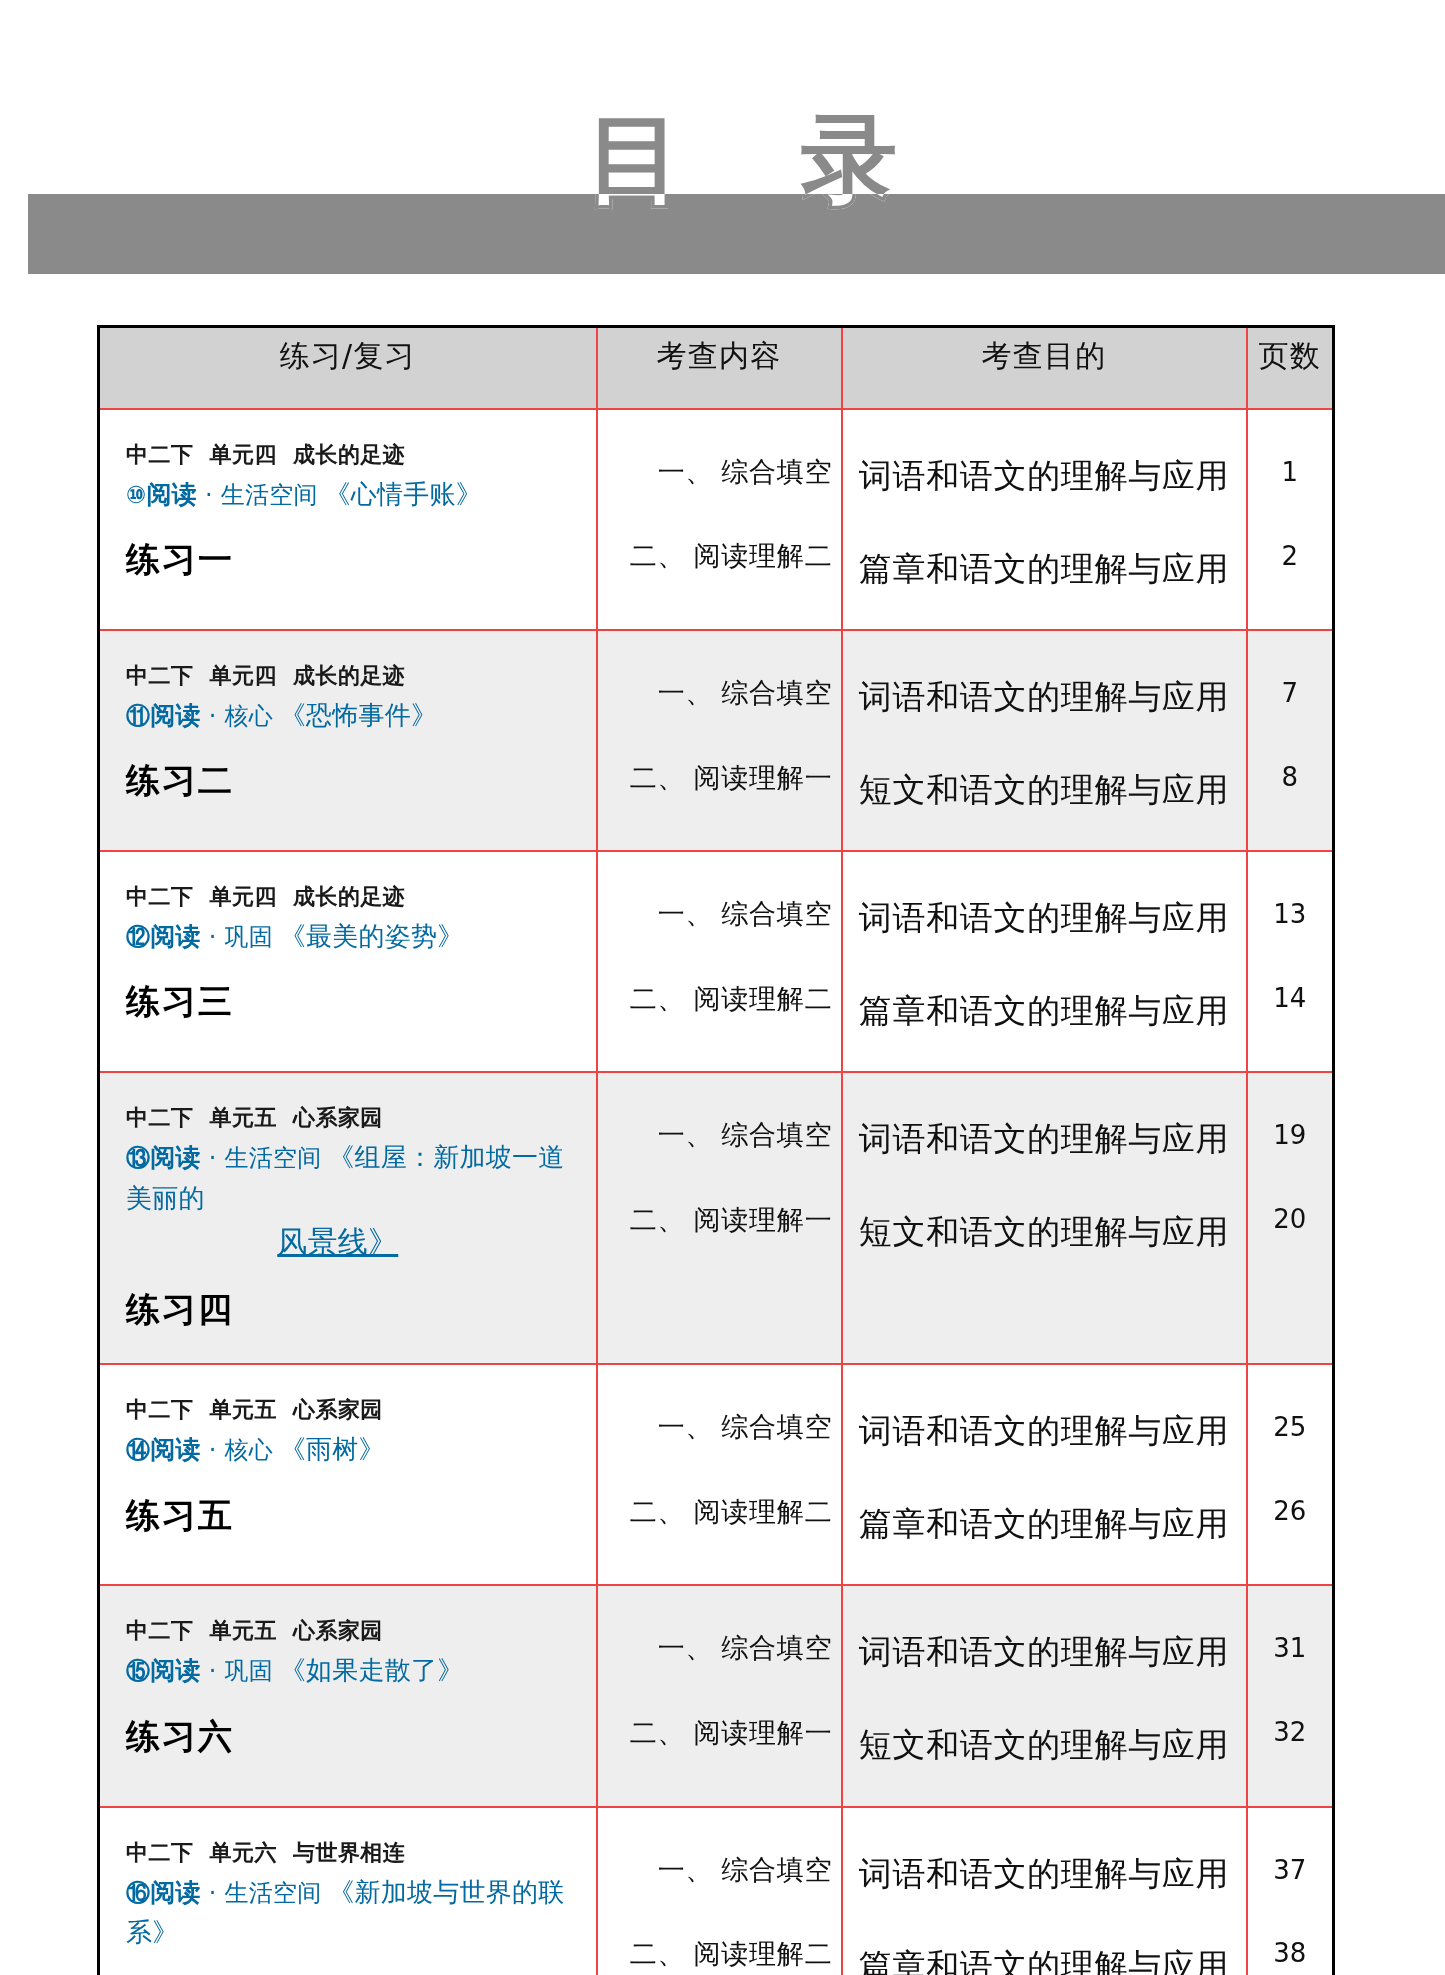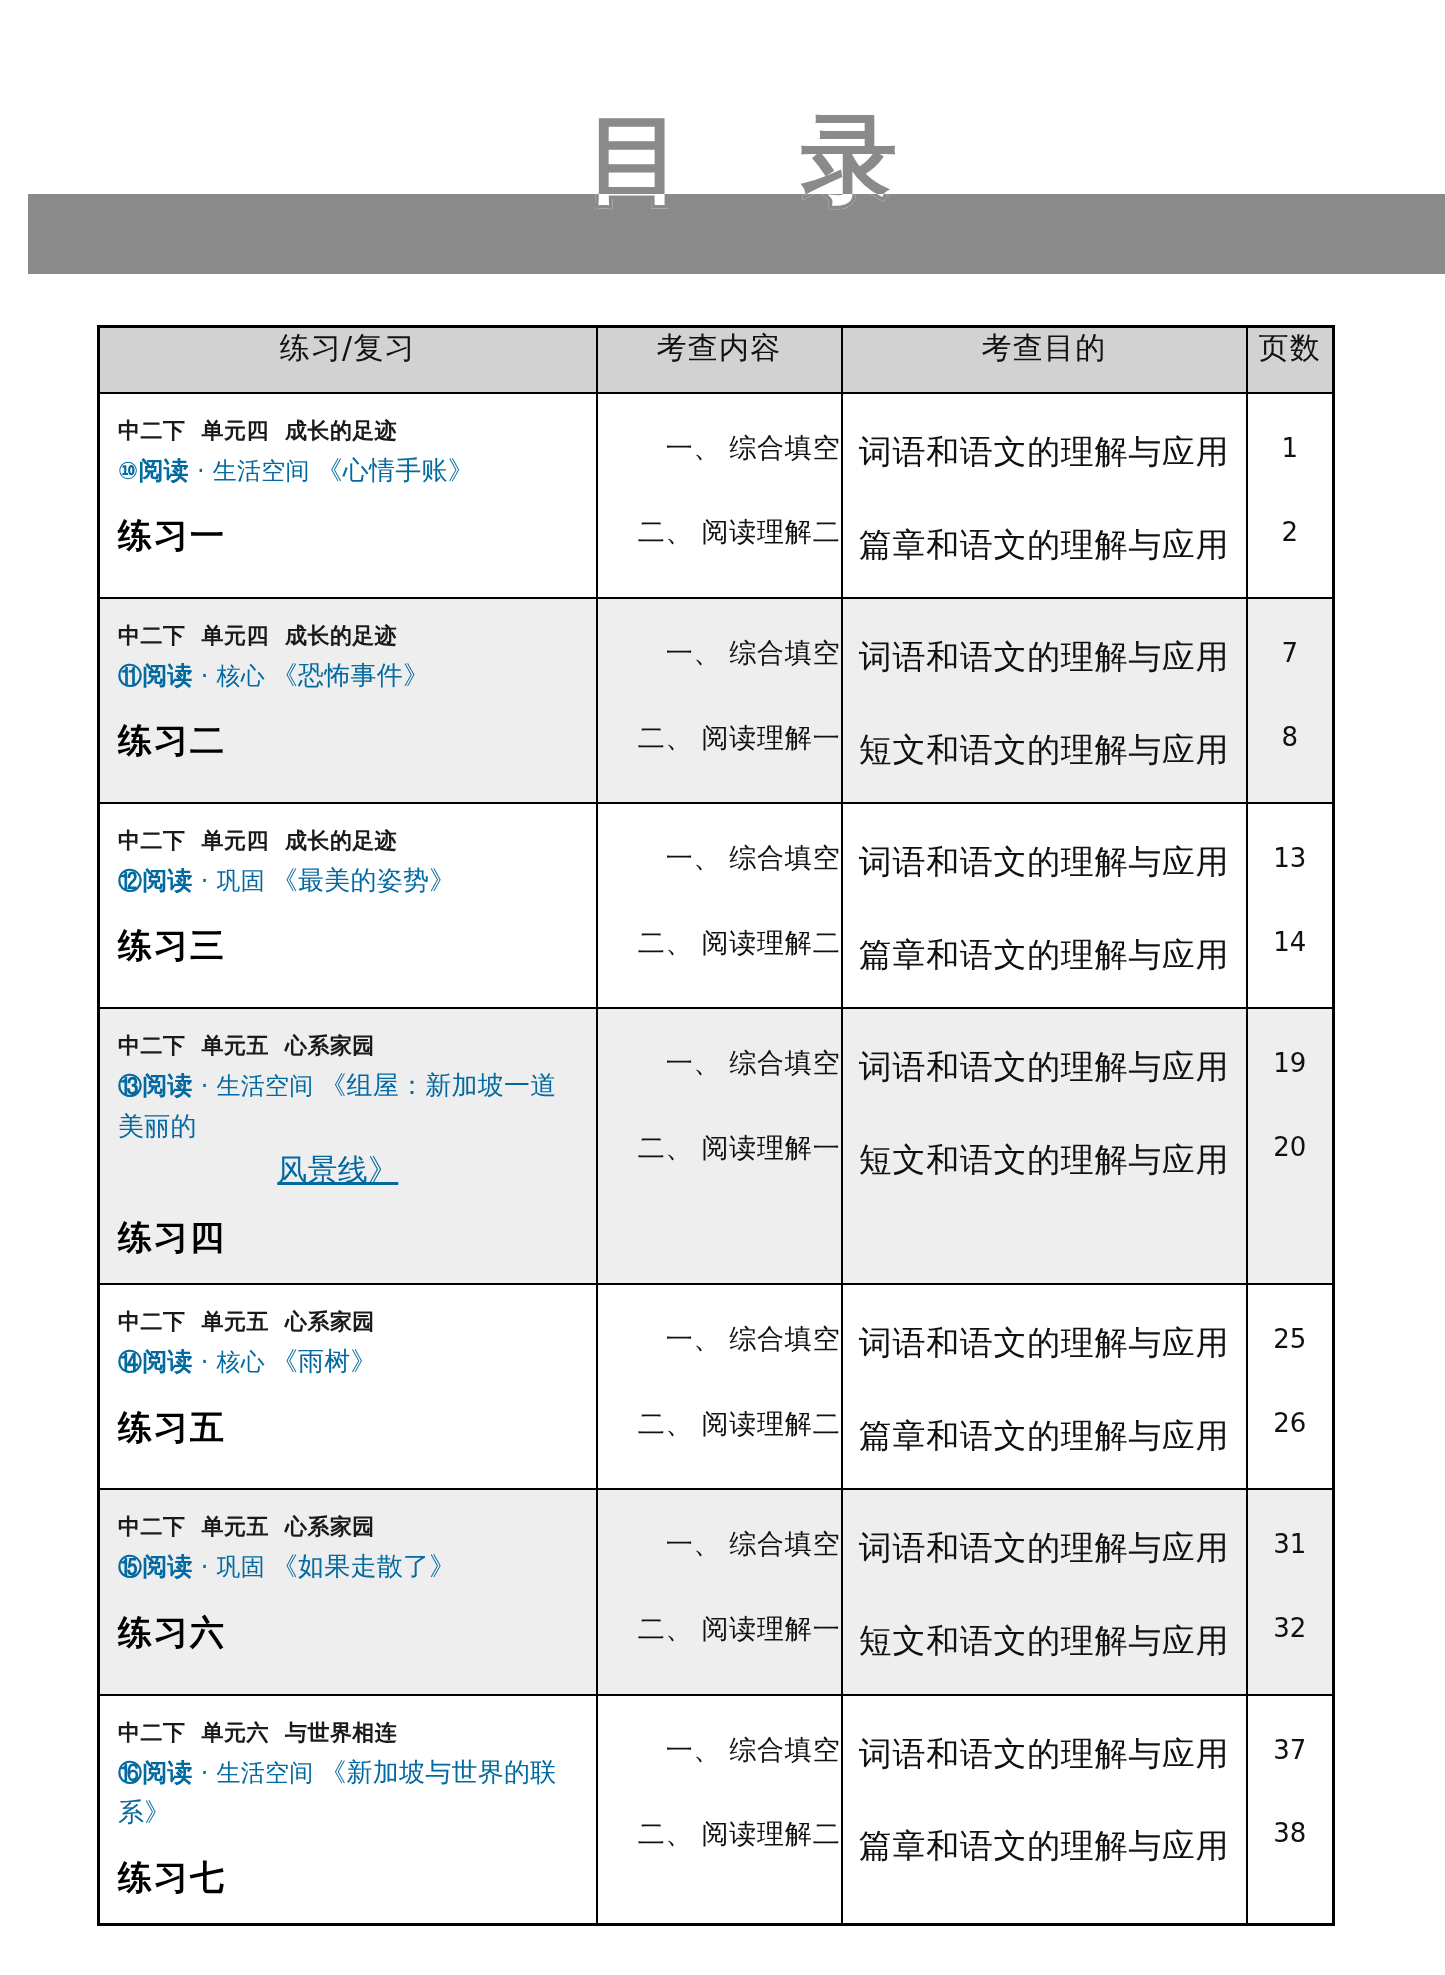--- a/index.html
+++ b/index.html
@@ -78,23 +78,23 @@
     table-layout: fixed;
     border: 3px solid #000;
   }
   table.toc col.c1 { width: 498px; }
   table.toc col.c2 { width: 245px; }
   table.toc col.c3 { width: 405px; }
   table.toc col.c4 { width: 87px; }
 
   table.toc th,
   table.toc td {
-    border: 2px solid #000000;
+    border: 2px solid #ef4444;
     vertical-align: top;
-    padding: 0;
+    padding: 8px;
   }
 
   thead th {
     background: #d2d2d2;
     font-family: "DejaVu Sans", "Liberation Sans", sans-serif;
     font-weight: 400;
     font-size: 30px;
     color: #111;
     text-align: center;
     height: 64px;

